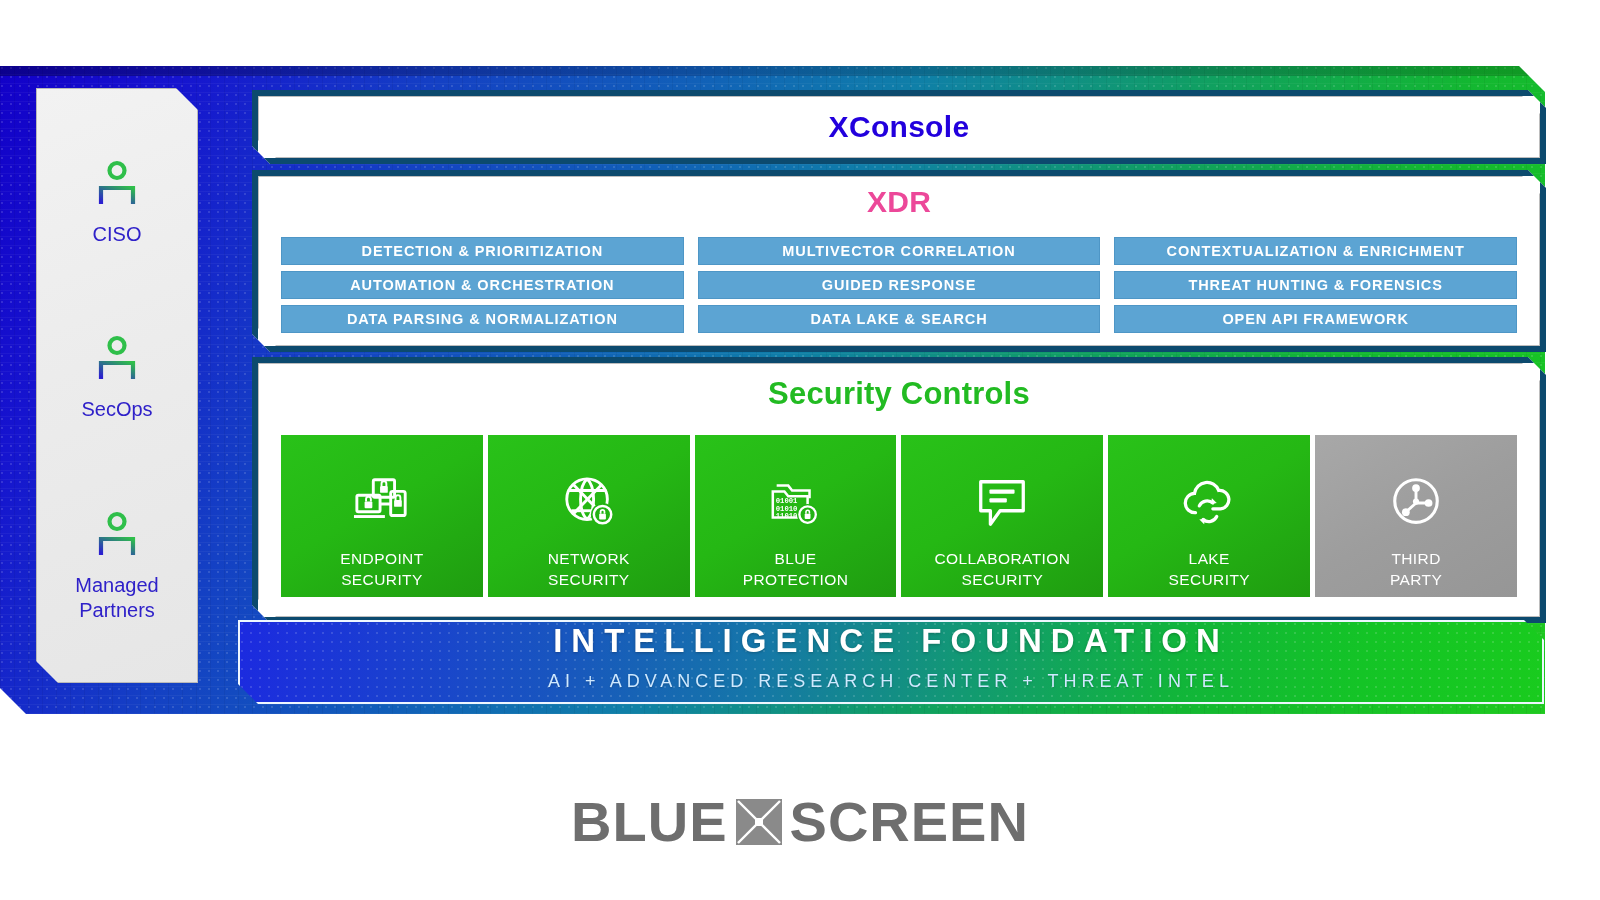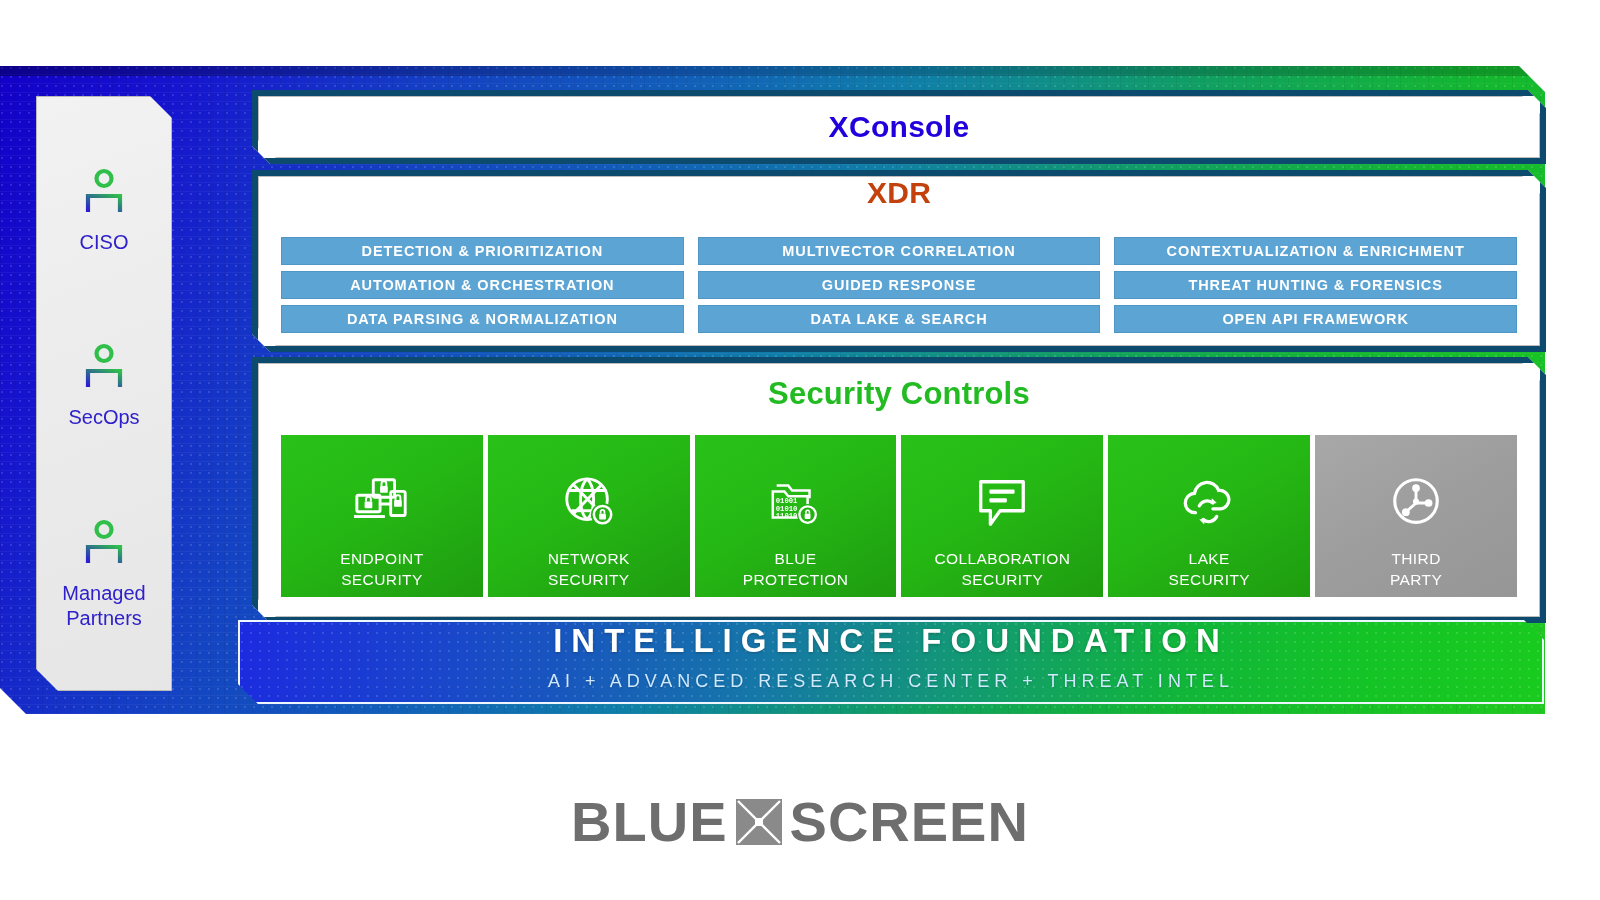--- a/index.html
+++ b/index.html
@@ -58,22 +58,22 @@
     position: absolute;
     left: 0; top: 0; right: 0; height: 10px;
     background: linear-gradient(90deg, rgba(0,0,30,0.35), rgba(0,0,40,0.18) 45%, rgba(0,40,0,0.22));
     pointer-events: none;
   }
 
   
   #sidebar {
     position: absolute;
     left: 36px;
-    top: 96px;
-    width: 136px;
+    top: 88px;
+    width: 162px;
     height: 595px;
     background: linear-gradient(160deg, #f2f2f2 0%, #ececec 45%, #e6e6e6 100%);
     border: 1px solid #b9b9b9;
     -webkit-clip-path: polygon(0 0, calc(100% - 22px) 0, 100% 22px, 100% 100%, 22px 100%, 0 calc(100% - 22px));
     clip-path: polygon(0 0, calc(100% - 22px) 0, 100% 22px, 100% 100%, 22px 100%, 0 calc(100% - 22px));
     box-shadow: 3px 4px 7px rgba(0,0,20,0.35);
     display: flex;
     flex-direction: column;
     align-items: center;
     justify-content: space-around;
@@ -125,23 +125,24 @@
     font-weight: bold;
     letter-spacing: 0.3px;
   }
 
   
   #xdr {
     left: 252px; top: 170px; width: 1282px; height: 170px;
   }
   #xdr-title {
     text-align: center;
-    color: #c2410c;
+    color: #ec4899;
     font-size: 30px;
     font-weight: bold;
+    margin-top: 9px;
     letter-spacing: 0.3px;
   }
   #xdr-grid {
     position: absolute;
     left: 23px; right: 23px; top: 61px;
     display: grid;
     grid-template-columns: repeat(3, 1fr);
     column-gap: 14px;
     row-gap: 6px;
   }

